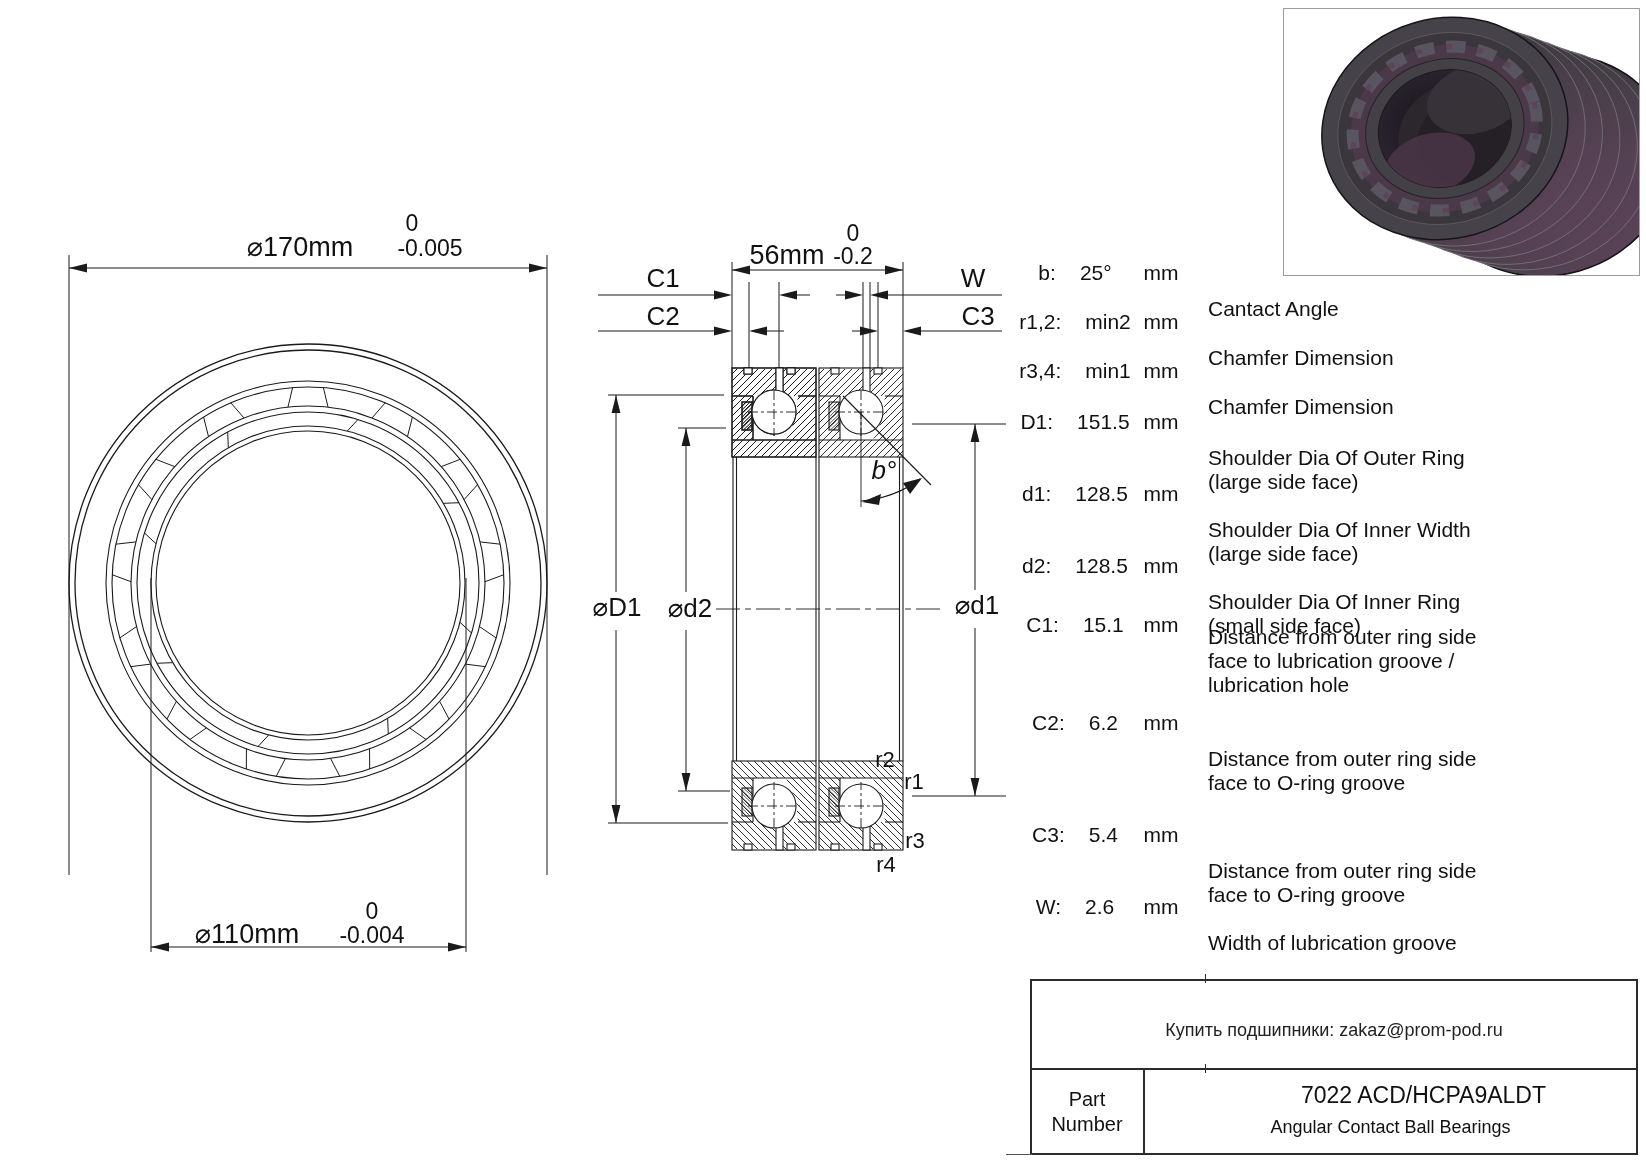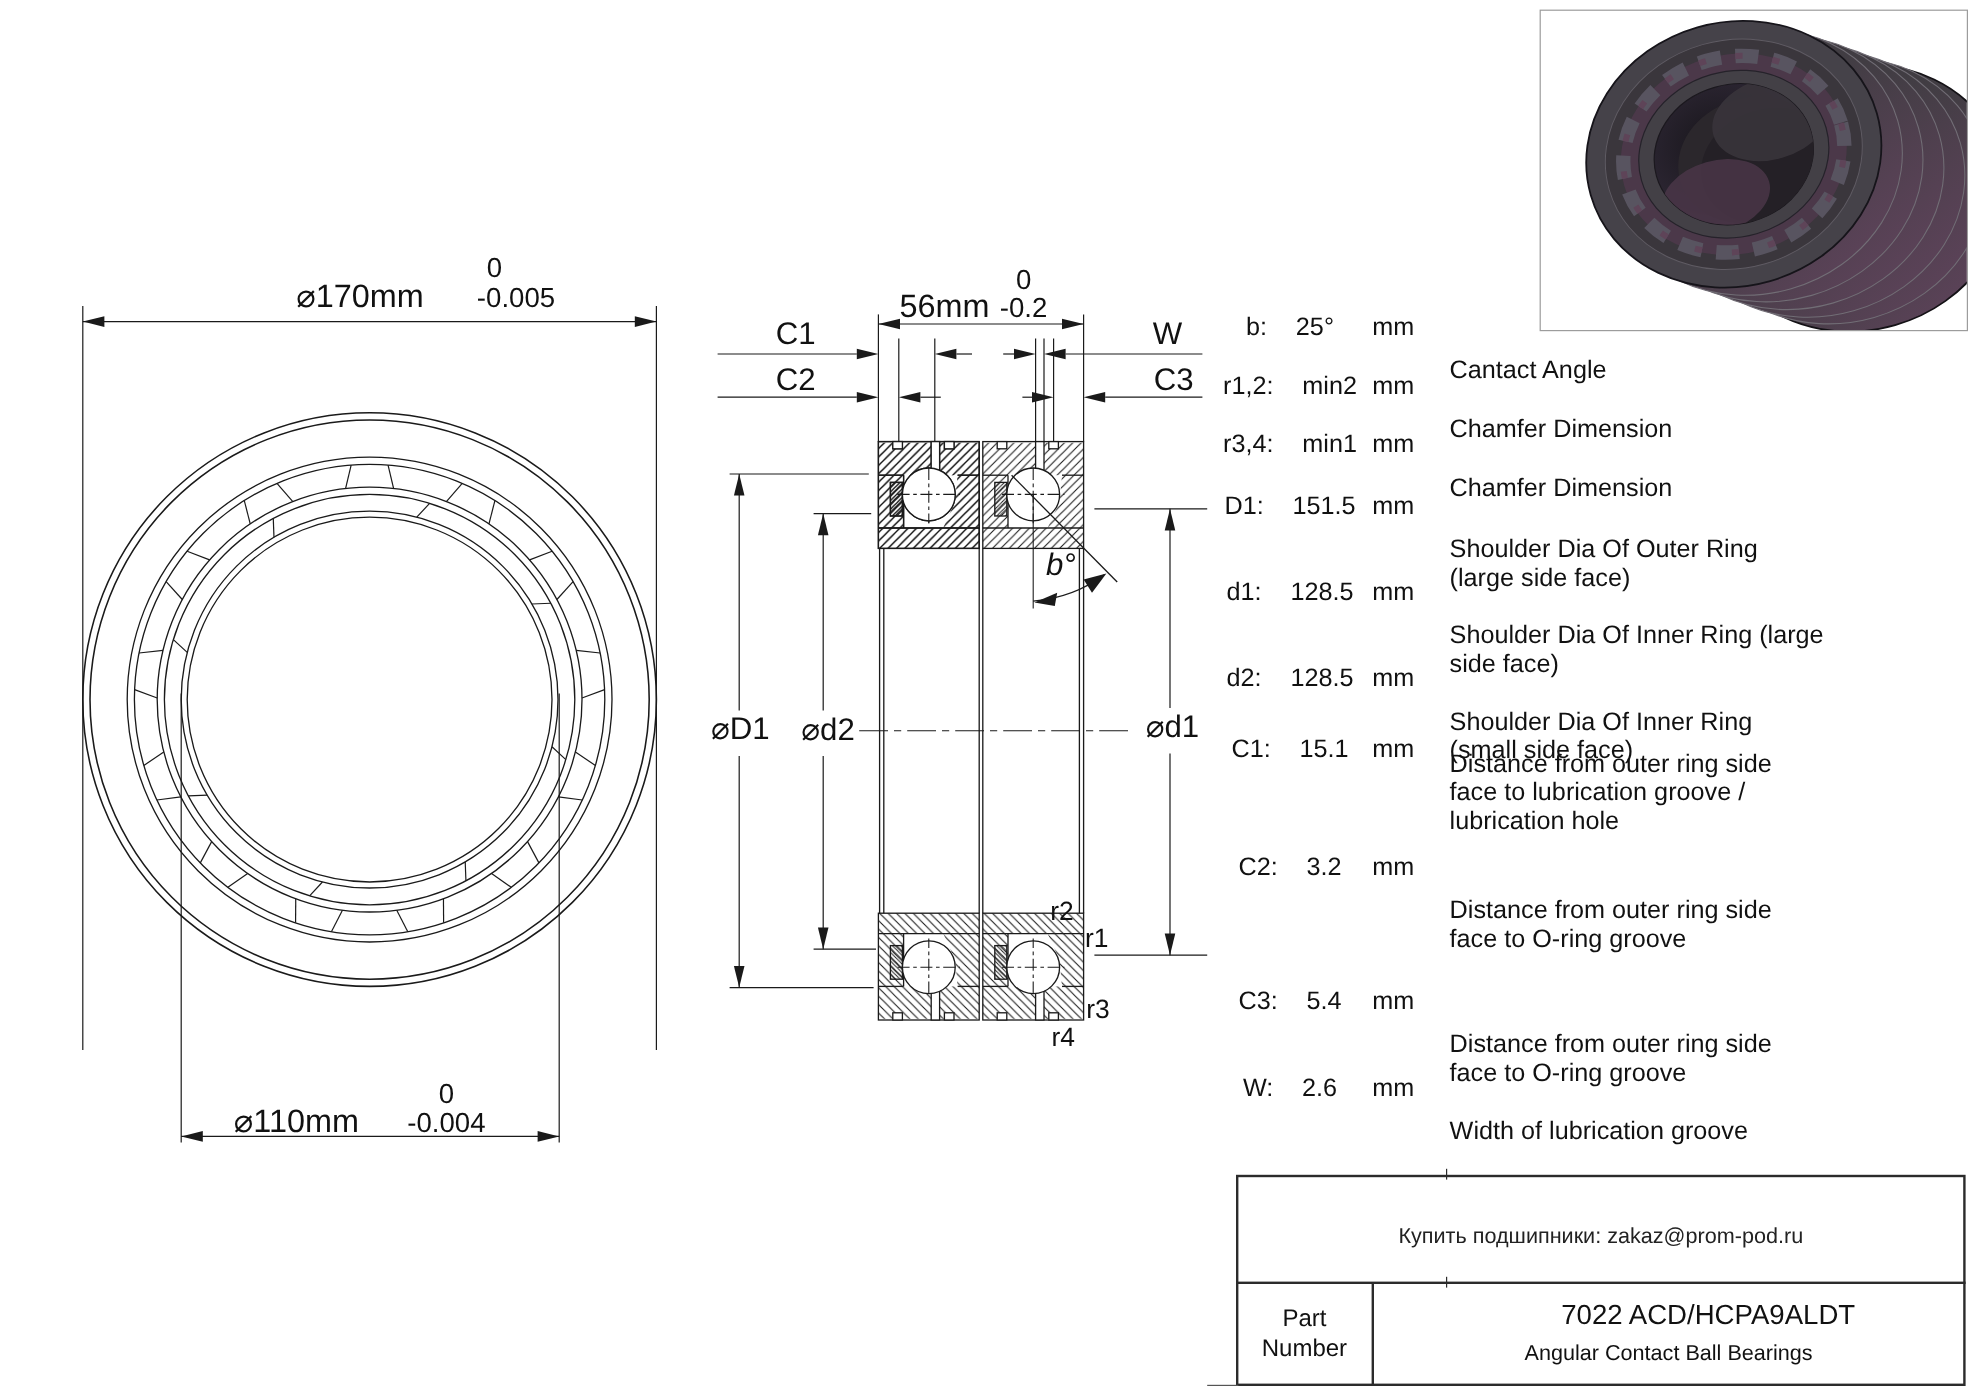--- a/index.html
+++ b/index.html
@@ -290,34 +290,34 @@
     <div class="sdesc">Chamfer Dimension</div>
   </div>
   <div class="srow" style="top:410px">
     <div class="slabel"><span>D1:</span><span class="val">151.5</span></div>
     <div class="sunit">mm</div>
     <div class="sdesc">Shoulder Dia Of Outer Ring (large side face)</div>
   </div>
   <div class="srow" style="top:482px">
     <div class="slabel"><span>d1:</span><span class="val">128.5</span></div>
     <div class="sunit">mm</div>
-    <div class="sdesc">Shoulder Dia Of Inner Ring (large side face)</div>
+    <div class="sdesc">Shoulder Dia Of Inner Width (large side face)</div>
   </div>
   <div class="srow" style="top:554px">
     <div class="slabel"><span>d2:</span><span class="val">128.5</span></div>
     <div class="sunit">mm</div>
     <div class="sdesc">Shoulder Dia Of Inner Ring (small side face)</div>
   </div>
   <div class="srow" style="top:589px">
     <div class="slabel" style="top:24px"><span>C1:</span><span class="val">15.1</span></div>
     <div class="sunit" style="top:24px">mm</div>
     <div class="sdesc">Distance from outer ring side face to lubrication groove / lubrication hole</div>
   </div>
   <div class="srow" style="top:711px">
-    <div class="slabel"><span>C2:</span><span class="val">3.2</span></div>
+    <div class="slabel"><span>C2:</span><span class="val">6.2</span></div>
     <div class="sunit">mm</div>
     <div class="sdesc">Distance from outer ring side face to O-ring groove</div>
   </div>
   <div class="srow" style="top:823px">
     <div class="slabel"><span>C3:</span><span class="val">5.4</span></div>
     <div class="sunit">mm</div>
     <div class="sdesc">Distance from outer ring side face to O-ring groove</div>
   </div>
   <div class="srow" style="top:895px">
     <div class="slabel"><span>W:</span><span class="val">2.6</span></div>

